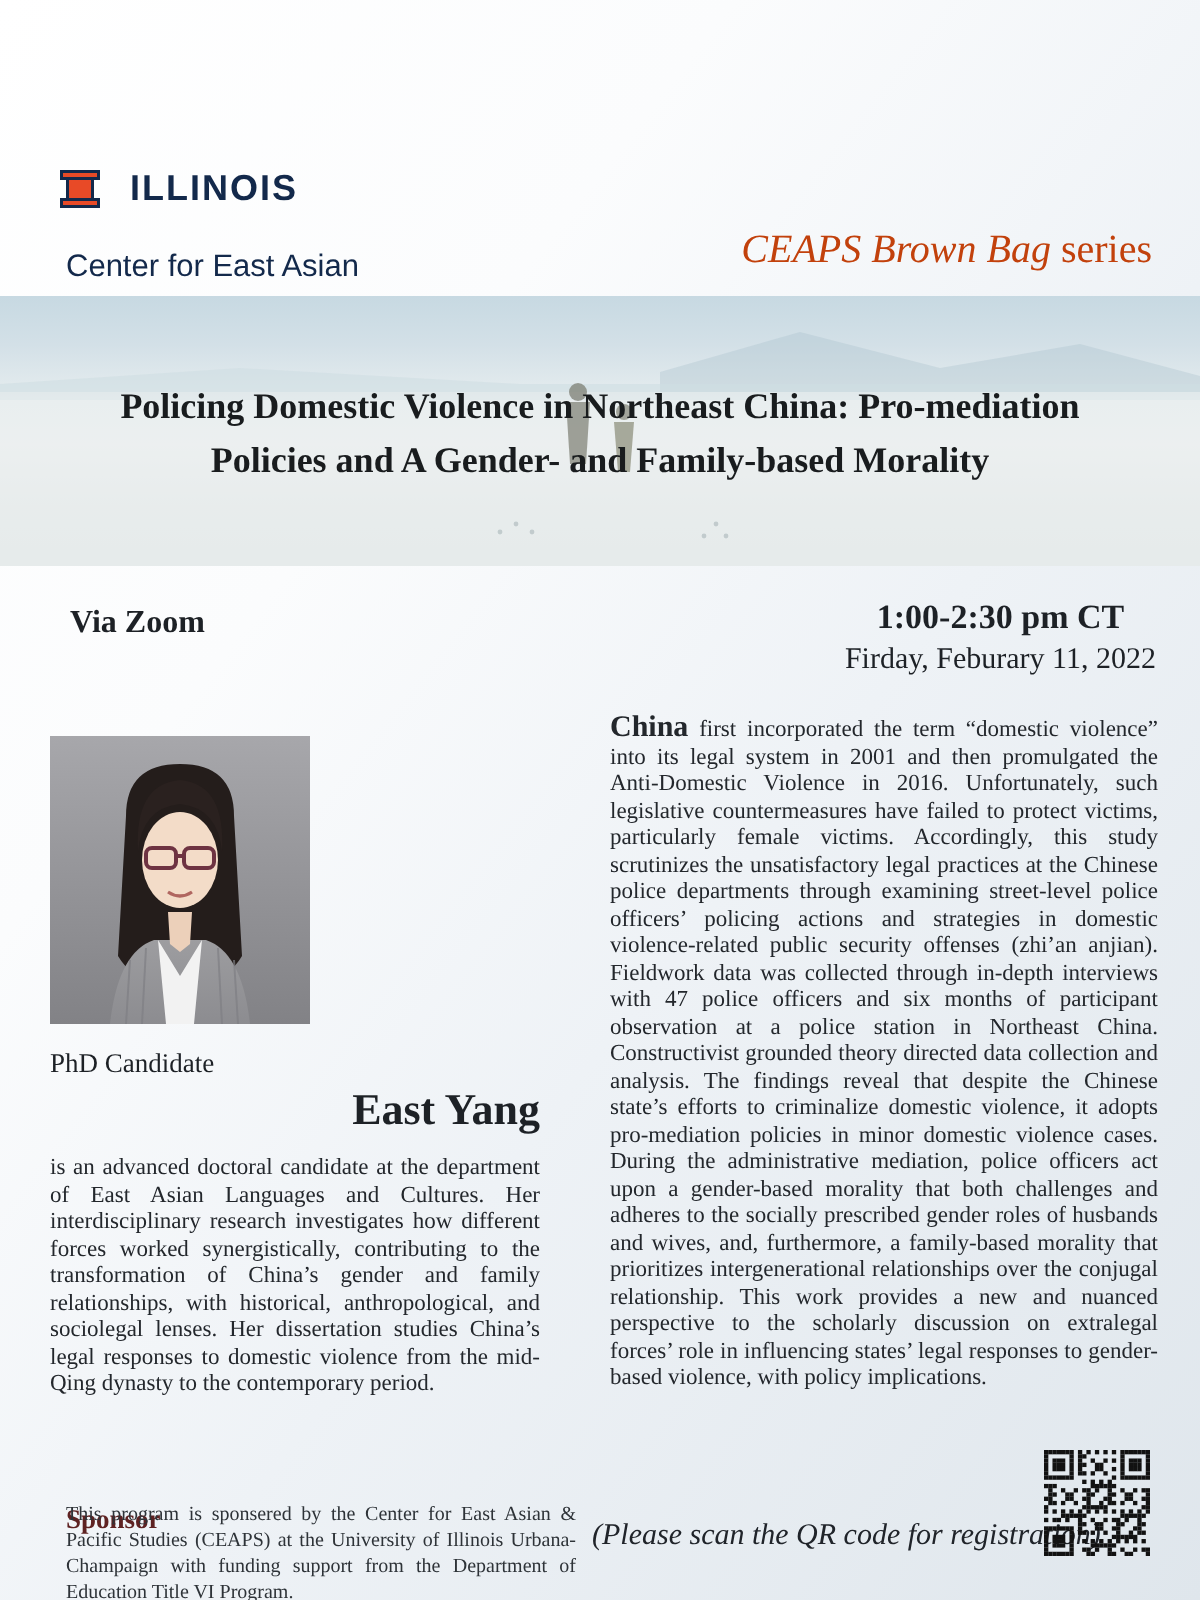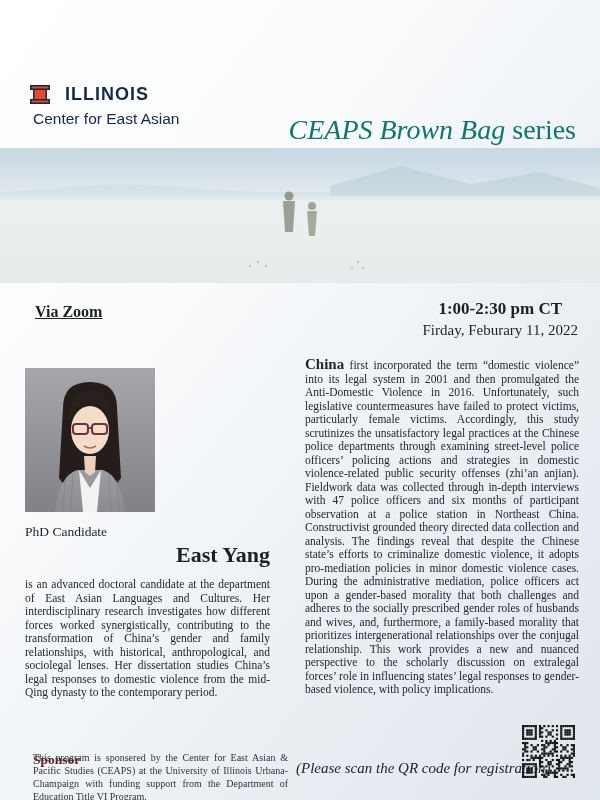--- a/index.html
+++ b/index.html
@@ -13,33 +13,33 @@
   
   .logo-row{display:flex;align-items:center;gap:18px;}
   .block-i{width:14px;height:19px;position:relative;background:#E84A27;
     box-shadow:0 0 0 1.5px #13294B inset;}
   .block-i:before,.block-i:after{content:"";position:absolute;left:-3px;right:-3px;height:5px;
     background:#E84A27;box-shadow:0 0 0 1.5px #13294B inset;}
   .block-i:before{top:0;} .block-i:after{bottom:0;}
   .wordmark{font-family:"Liberation Sans",sans-serif;font-weight:bold;font-size:18px;
     letter-spacing:1px;color:#13294B;}
   .unit{font-family:"Liberation Sans",sans-serif;font-size:15.5px;line-height:18px;
-    color:#13294B;margin-top:5px;}
-  .series{font-size:28px;color:#0f766e;text-align:right;}
+    color:#13294B;margin-top:20px;}
+  .series{font-size:20px;color:#c2410c;text-align:right;}
   .series .it{font-style:italic;}
 
   
   .banner{left:0;top:148px;width:600px;height:135px;
     background:linear-gradient(180deg,#c7d9e2 0%,#d3e0e7 18%,#e6edef 38%,#eceff0 55%,#e4e9e9 78%,#e0e6e6 100%);}
   .banner svg{position:absolute;left:0;top:0;}
   .banner-title{position:absolute;left:0;top:42px;width:100%;text-align:center;
     font-weight:bold;font-size:18px;line-height:27px;color:#191c1e;}
 
   
-  .viazoom{left:35px;top:303px;font-weight:bold;font-size:16px;text-decoration:underline;}
+  .viazoom{left:35px;top:303px;font-weight:bold;font-size:16px;}
   .when{right:22px;top:299px;text-align:center;}
   .when .time{font-weight:bold;font-size:17px;}
   .when .date{font-size:15px;margin-top:3px;font-family:Liberation Serif, serif;}
 
   
   .leftcol{left:25px;top:368px;width:245px;}
   .photo{width:130px;height:144px;display:block;}
   .role{text-align:left;font-size:13.5px;margin-top:12px;}
   .name{text-align:right;font-size:22px;font-weight:bold;margin-top:2px;}
   .bio{margin-top:10px;font-size:11.5px;line-height:13.5px;text-align:justify;color:#23272c;}
@@ -89,20 +89,24 @@
 
     <g fill="#b9c4c6" opacity="0.8">
       <circle cx="250" cy="118" r="1.2"></circle>
         <circle cx="258" cy="114" r="1.2"></circle>
       <circle cx="266" cy="118" r="1.2"></circle>
         <circle cx="352" cy="120" r="1.2"></circle>
       <circle cx="358" cy="114" r="1.2"></circle>
         <circle cx="363" cy="120" r="1.2"></circle>
     </g>
   </svg>
+  <div class="banner-title">
+    <div>Policing Domestic Violence in Northeast China: Pro-mediation</div>
+    <div>Policies and A Gender- and Family-based Morality</div>
+  </div>
 </div>
 
 <div class="abs viazoom">Via Zoom</div>
 <div class="abs when">
   <div class="time">1:00-2:30 pm CT</div>
   <div class="date">Firday, Feburary 11, 2022</div>
 </div>
 
 <div class="abs leftcol">
   <svg class="photo" viewBox="0 0 130 144">

